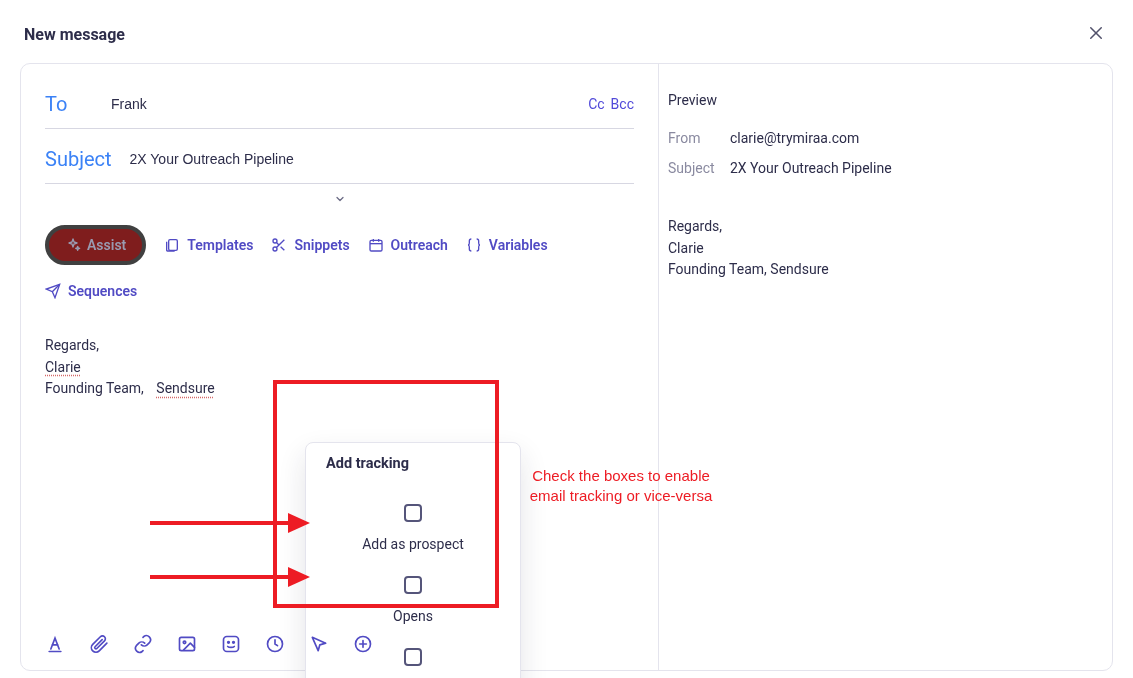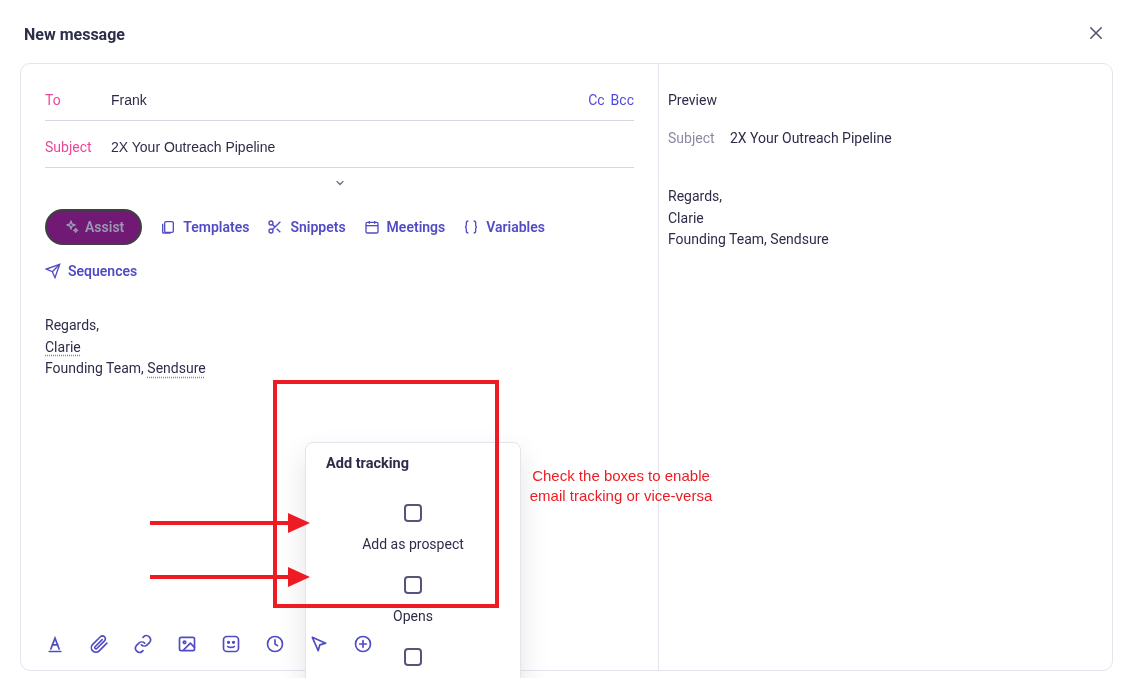--- a/index.html
+++ b/index.html
@@ -50,22 +50,22 @@
       padding: 28px 9px;
     }
     .row {
       display: flex;
       align-items: center;
       border-bottom: 1px solid #d7d7e2;
       padding: 8px 0 12px;
       gap: 18px;
     }
     .row label {
-      color: #ec4899;
-      font-size: 14px;
+      color: #3b82f6;
+      font-size: 20px;
       min-width: 48px;
     }
     .row input {
       border: none;
       outline: none;
       font-size: 14px;
       flex: 1;
       color: #2d2d4a;
       background: transparent;
     }
@@ -86,22 +86,22 @@
       display: flex;
       align-items: center;
       gap: 18px;
       padding: 14px 0 8px;
       flex-wrap: wrap;
     }
     .assist-pill {
       display: inline-flex;
       align-items: center;
       gap: 6px;
-      border: 2px solid #404040;
-      background: #701a75;
+      border: 4px solid #404040;
+      background: #7f1d1d;
       color: #9a9ab0;
       border-radius: 999px;
       padding: 8px 16px;
       font-size: 14px;
       font-weight: 600;
       cursor: pointer;
     }
     .tb-item {
       display: inline-flex;
       align-items: center;
@@ -112,21 +112,21 @@
       cursor: pointer;
     }
     .tb-item svg { width: 16px; height: 16px; }
     .body-text {
       padding: 28px 0 0;
       font-size: 14px;
       color: #2d2d4a;
       line-height: 1.55;
     }
     .body-text .sig-name { text-decoration: underline dotted #d56a6a; text-underline-offset: 3px; }
-    .body-text .sig-company { text-decoration: underline dotted #d56a6a; text-underline-offset: 3px; }
+    .body-text .sig-company { text-decoration: underline dotted #d56a6a; text-underline-offset: 3px; margin-left: 9px; }
 
     
     .popover {
       position: absolute;
       left: 284px;
       top: 378px;
       width: 216px;
       background: #fff;
       border: 1px solid #e4e4ed;
       border-radius: 8px;
@@ -272,21 +272,21 @@
           </svg>
         <span>Snippets</span>
       </div>
       <div class="tb-item">
         <svg viewBox="0 0 24 24" fill="none" stroke="currentColor" stroke-width="2">
             <rect x="3" y="5" width="18" height="16" rx="2"></rect>
             <line x1="3" y1="10" x2="21" y2="10"></line>
             <line x1="8" y1="3" x2="8" y2="7"></line>
             <line x1="16" y1="3" x2="16" y2="7"></line>
           </svg>
-        <span>Meetings</span>
+        <span>Outreach</span>
       </div>
       <div class="tb-item">
         <svg viewBox="0 0 24 24" fill="none" stroke="currentColor" stroke-width="2">
             <path d="M8 3c-2 0-3 1-3 3v3c0 2-1 3-2 3 1 0 2 1 2 3v3c0 2 1 3 3 3"></path>
             <path d="M16 3c2 0 3 1 3 3v3c0 2 1 3 2 3-1 0-2 1-2 3v3c0 2-1 3-3 3"></path>
           </svg>
         <span>Variables</span>
       </div>
       <div class="tb-item">
         <svg viewBox="0 0 24 24" fill="none" stroke="currentColor" stroke-width="2">
@@ -371,20 +371,24 @@
             <line x1="8" y1="12" x2="16" y2="12"></line>
           </svg>
       </span>
     </div>
 
   </div>
 
   <div class="right-pane">
     <div class="preview-title">Preview</div>
     <div class="kv">
+      <div class="k">From</div>
+      <div class="v">clarie@trymiraa.com</div>
+    </div>
+    <div class="kv">
       <div class="k">Subject</div>
       <div class="v">2X Your Outreach Pipeline</div>
     </div>
     <div class="pbody">
       <div>Regards,</div>
       <div>Clarie</div>
       <div>Founding Team, Sendsure</div>
     </div>
   </div>
 </div>

